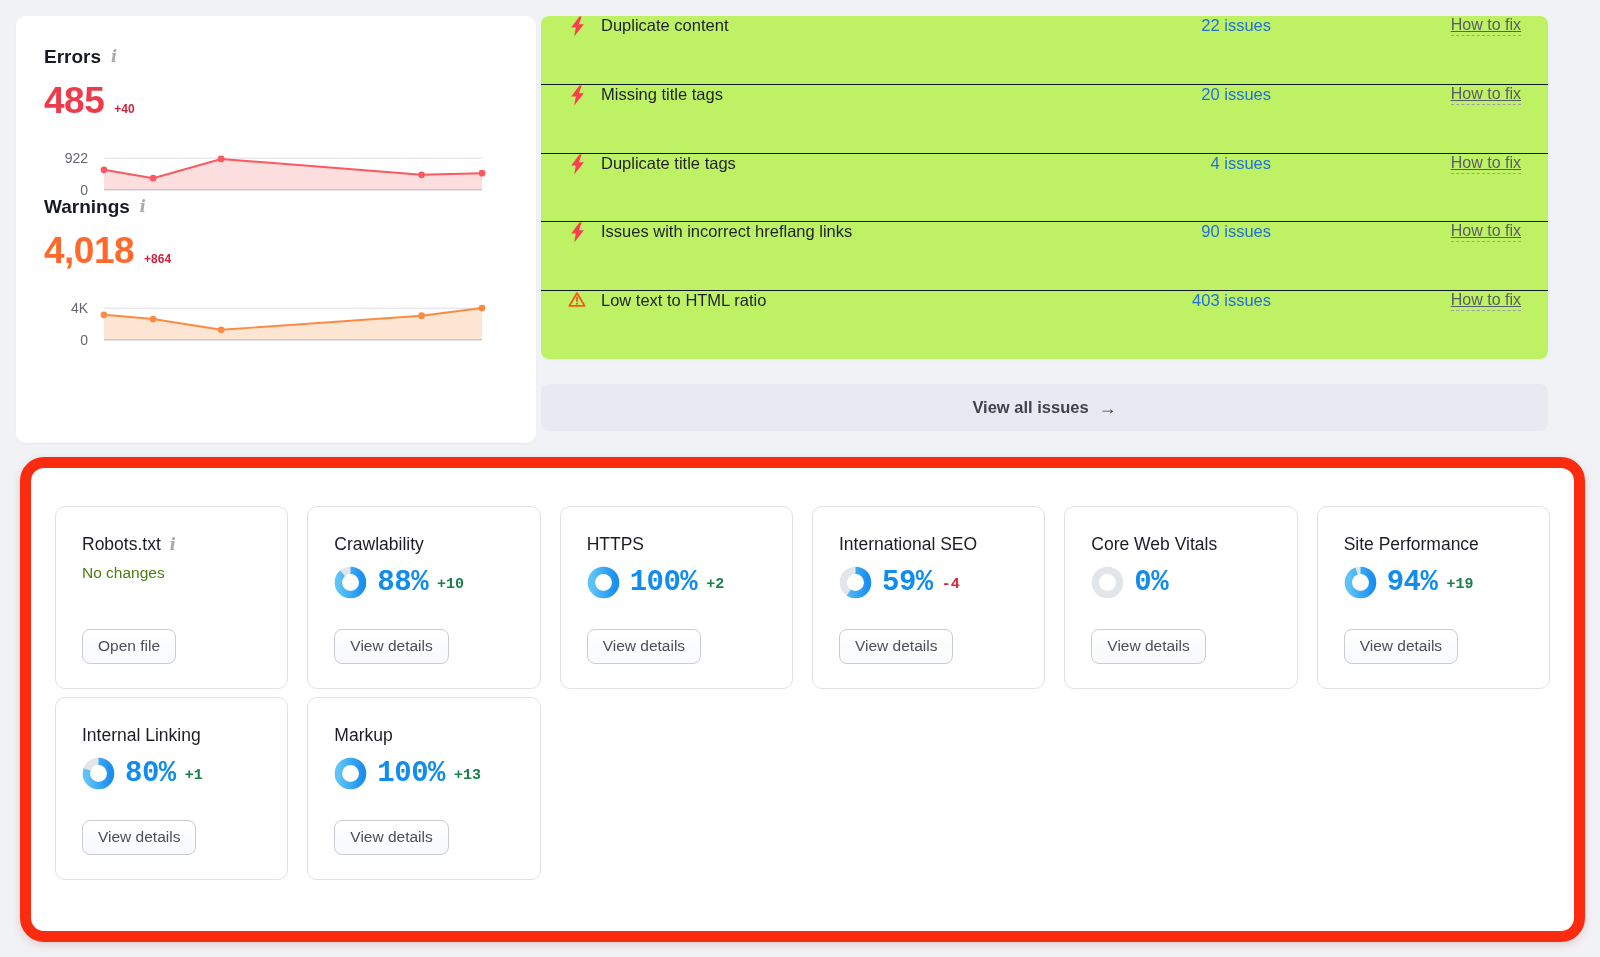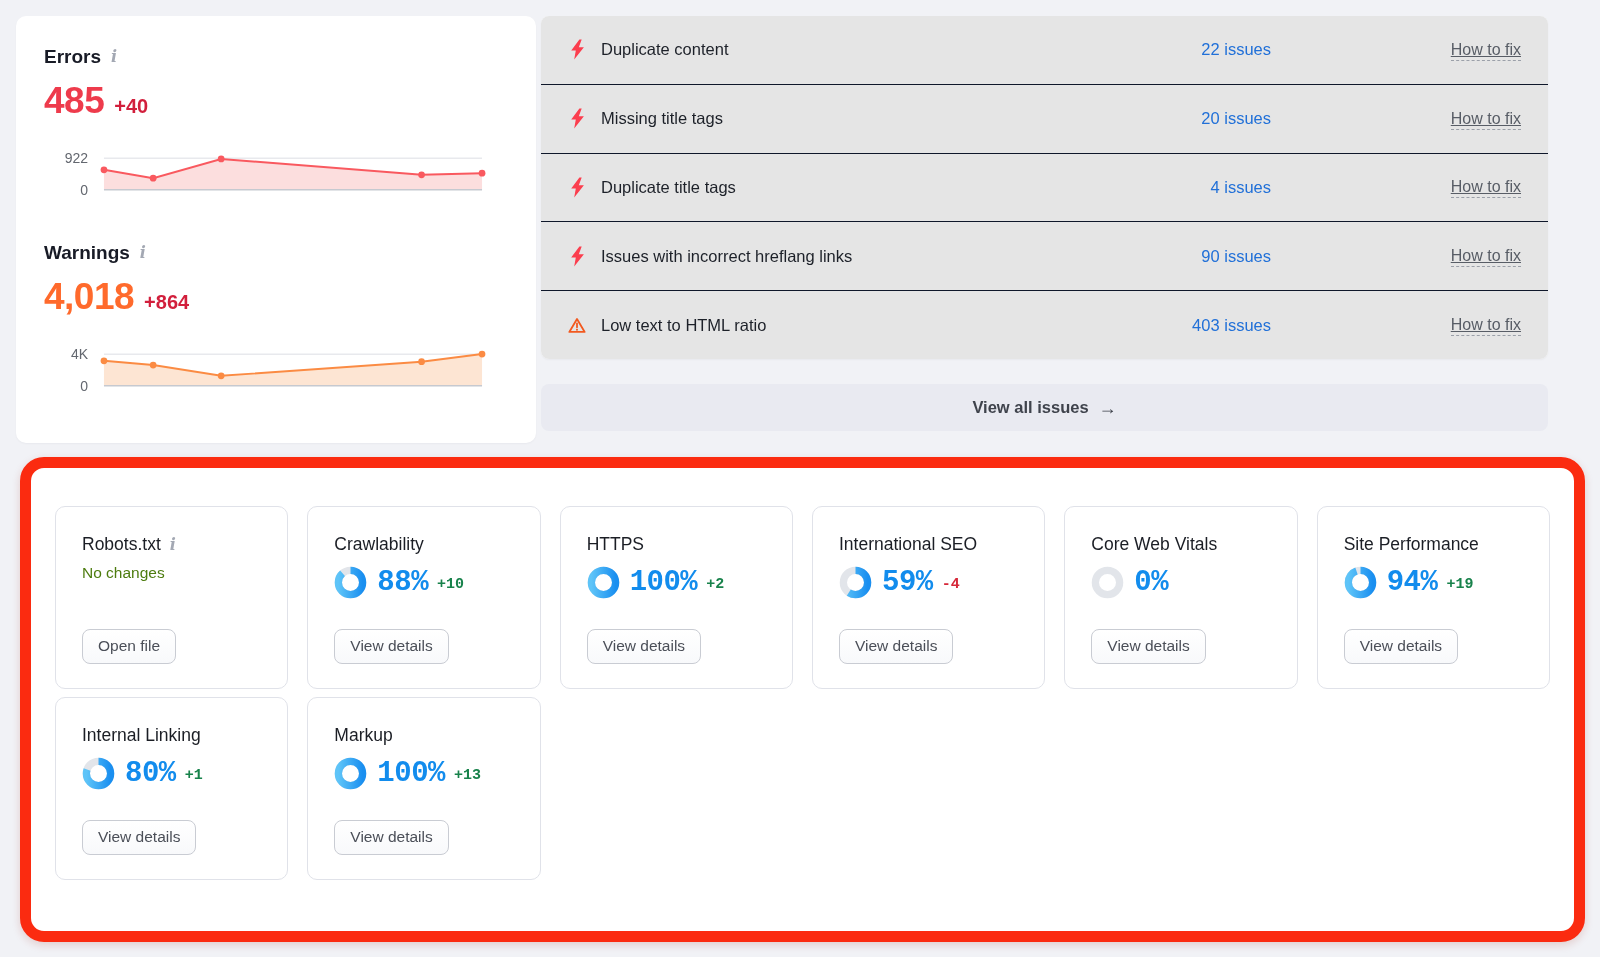--- a/index.html
+++ b/index.html
@@ -18,31 +18,31 @@
   .metric-title-row { display:flex; align-items:center; gap:10px; }
   .metric-title { font-size:19px; font-weight:700; color:#181b26; }
   .info-i {
     font-family:"DejaVu Serif", serif; font-style:italic; font-weight:600;
     color:#a3a8b3; font-size:16px; line-height:1; cursor:pointer;
   }
   .metric-value-row { display:flex; align-items:baseline; gap:10px; margin-top:12px; }
   .metric-value { font-size:37px; font-weight:700; letter-spacing:-.5px; }
   .errors-value { color:#ee3b4c; }
   .warnings-value { color:#ff6a2c; }
-  .metric-delta { font-size:20px; font-weight:700; color:#d21f3c; }
+  .metric-delta { font-size:12px; font-weight:700; color:#d21f3c; }
   .spark { display:flex; margin-top:30px; }
   .spark-axis { width:56px; position:relative; height:44px; flex:none; }
   .spark-axis span { position:absolute; right:12px; font-size:14px; color:#63676f; line-height:16px; }
   .spark-axis .ax-max { top:-2px; }
   .spark-axis .ax-min { top:30px; }
-  .warnings-block { margin-top:46px; }
+  .warnings-block { }
 
   
   .issues-panel { position:absolute; left:541px; top:16px; width:1007px; height:343px; border-radius:8px; overflow:hidden; display:flex; flex-direction:column; }
-  .issue-row { flex:1; display:flex; align-items:center; padding:0 27px; background:#e5e5e5; }
+  .issue-row { flex:1; display:flex; padding:0 27px; background:#bef264; }
   .issue-row + .issue-row { border-top:1px solid #0f172a; }
   .issue-icon { width:18px; display:inline-flex; justify-content:center; margin-right:15px; flex:none; }
   .issue-label { font-size:16.5px; color:#1d2129; }
   .issue-count { margin-left:auto; font-size:16.5px; color:#2170d8; text-decoration:none; cursor:pointer; }
   .fix-wrap { width:250px; text-align:right; flex:none; }
   .how-to-fix {
     font-size:16px; color:#585d66; text-decoration:underline; cursor:pointer;
     border-bottom:1.5px dashed #9ba0a9; padding-bottom:2px;
   }
   .view-all-btn {

